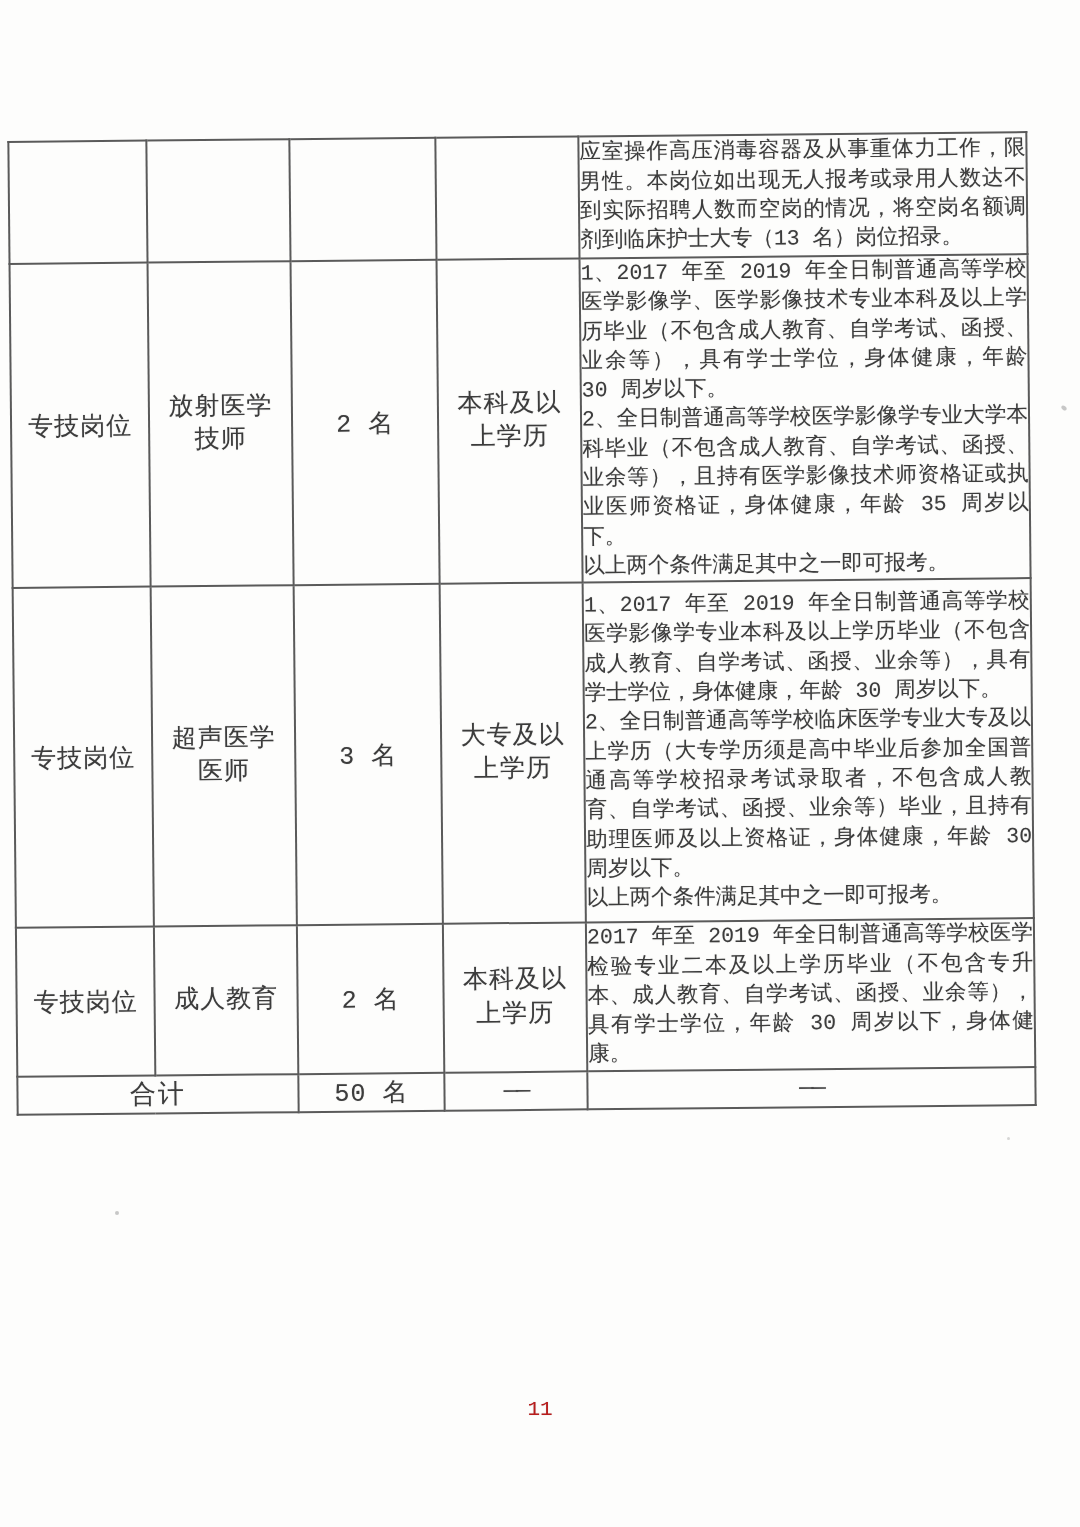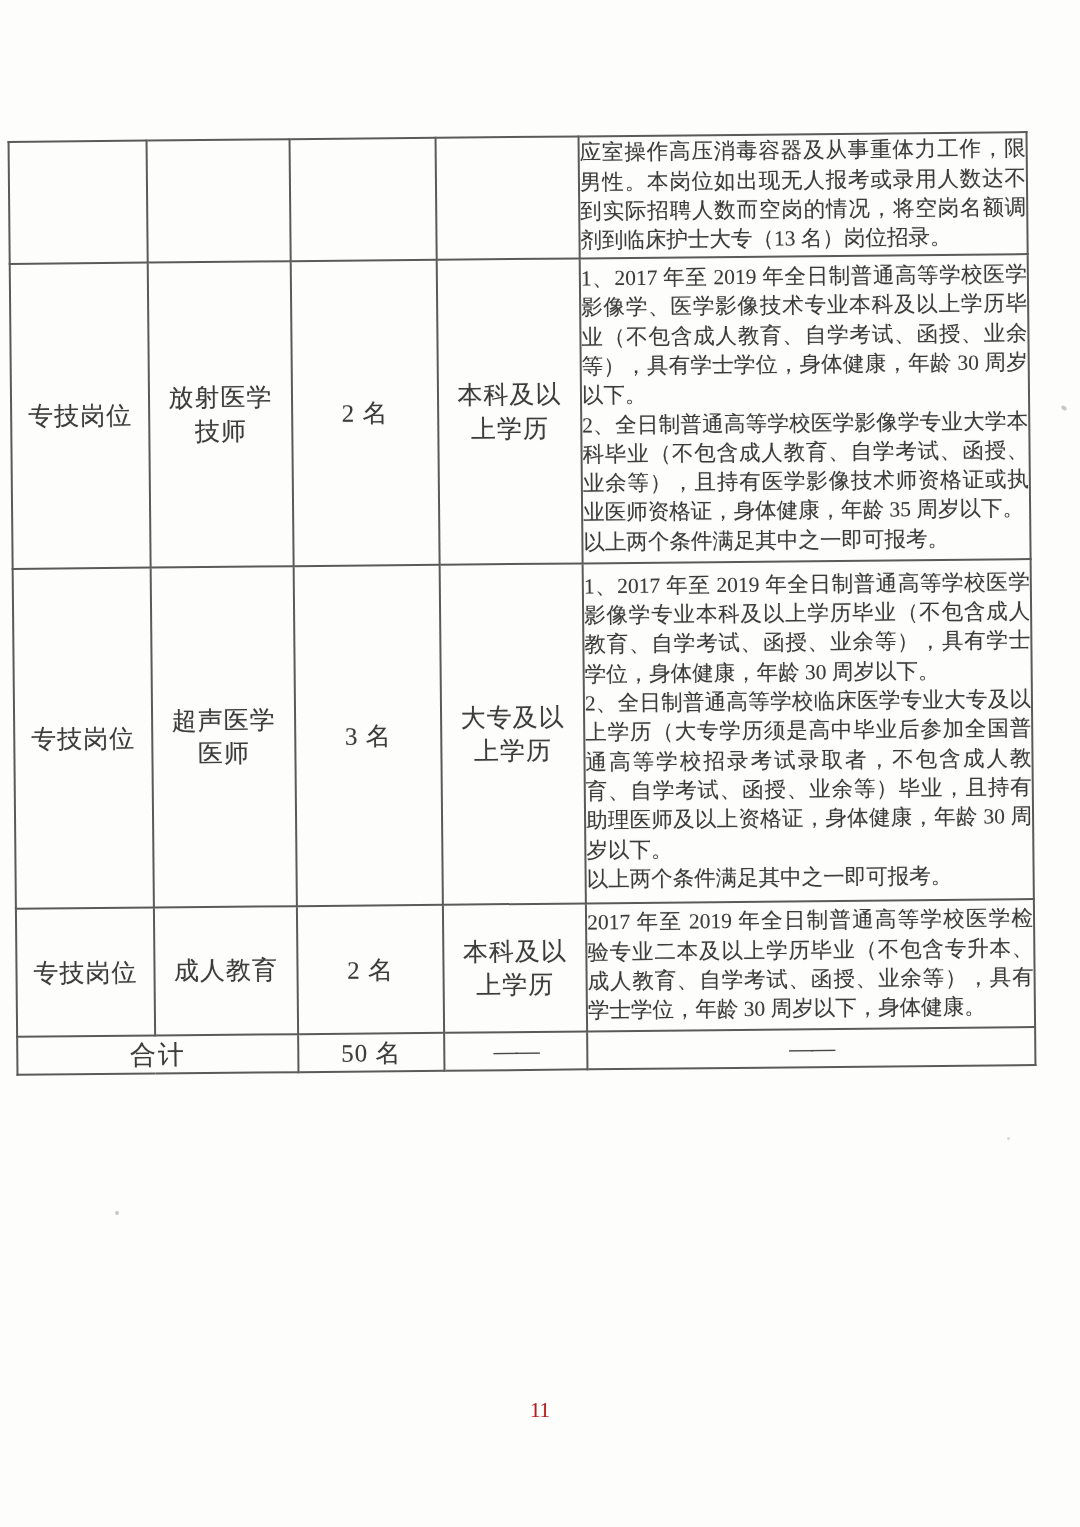--- a/index.html
+++ b/index.html
@@ -1,19 +1,19 @@
 <!DOCTYPE html>
 <html><head>
 <meta charset="utf-8">
 <style>
   html,body{margin:0;padding:0;background:#ffffff;}
   .page{
     position:relative;width:1080px;height:1527px;overflow:hidden;
     background:#fdfdfc;
-    font-family:Liberation Serif, serif;
+    font-family:Liberation Mono, monospace;
     color:#3c3c3c;
     text-shadow:0 0 1px rgba(95,95,95,.38);
   }
   .table-wrap{
     position:absolute;left:12px;top:136px;width:1018px;
     transform:rotate(-0.55deg);transform-origin:50% 50%;
   }
   table.recruit{
     border-collapse:collapse;table-layout:fixed;width:1018px;
   }

